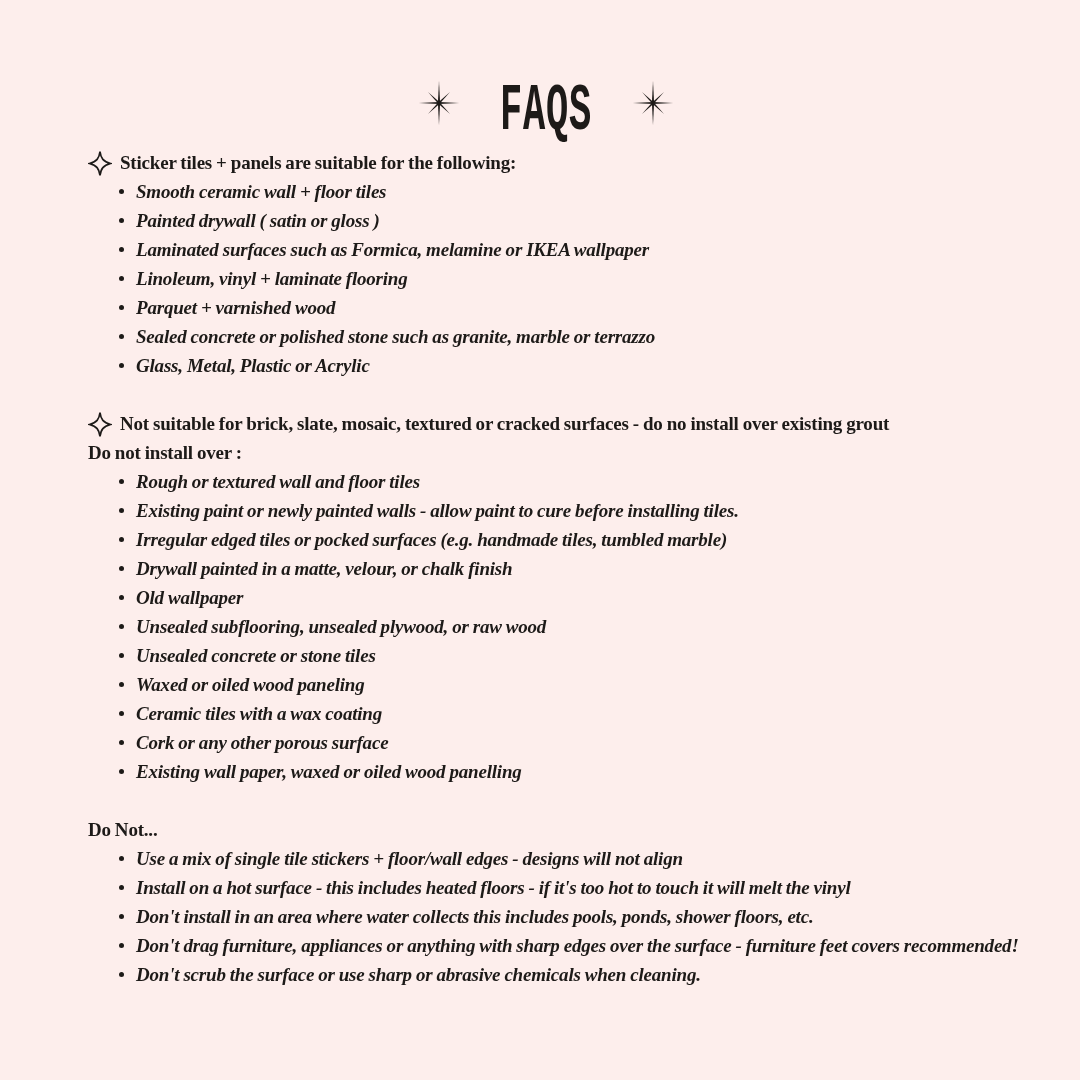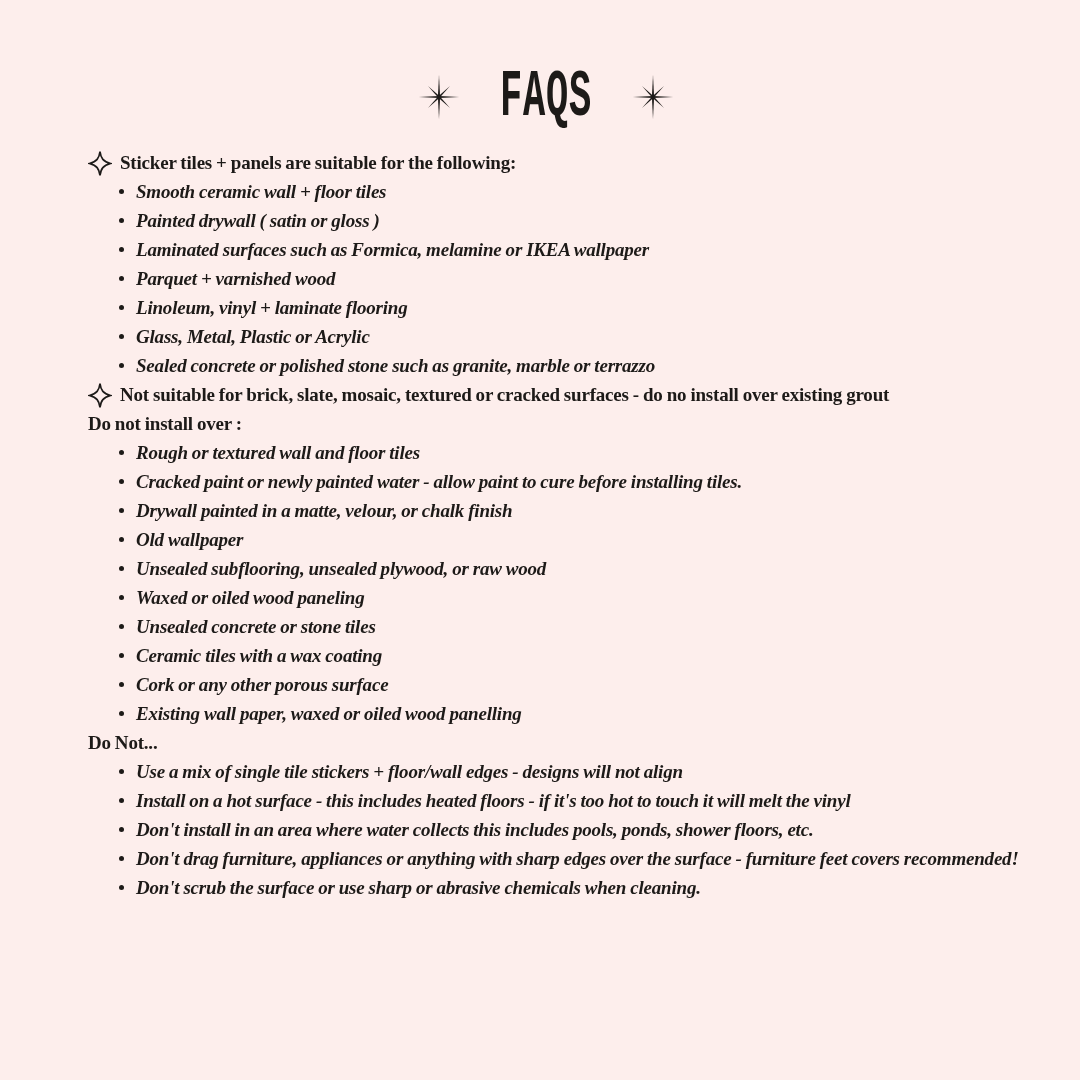--- a/index.html
+++ b/index.html
@@ -12,40 +12,40 @@
     font-size: 19px;
     letter-spacing: -0.2px;
     word-spacing: -0.5px;
     line-height: 29px;
     padding: 68px 28px 0 88px;
   }
 
   
   .title-row {
     display: flex;
-    align-items: center;
+    align-items: flex-end;
     justify-content: center;
     gap: 23px;
     height: 58px;
     margin-bottom: 22px;
     margin-left: -48px; 
   }
   .title-text {
     font-family: "Liberation Mono", monospace;
     font-weight: bold;
     font-size: 50px;
     letter-spacing: 1px;
     transform: scale(0.74, 1.32);
     white-space: nowrap;
   }
   .sparkle svg { display: block; }
 
   
   section { margin-top: 0; }
-  .section-gap { }
+  .section-gap { margin-top: 29px; }
 
   .heading-row {
     display: flex;
     align-items: flex-end;
   }
   .diamond {
     flex: 0 0 auto;
     width: 24px;
     height: 27px;
     margin-right: 8px;
@@ -106,45 +106,46 @@
       <svg width="24" height="27" viewBox="0 0 24 27" fill="none" xmlns="http://www.w3.org/2000/svg">
         <path d="M12 1.5 C12.9 8.6 15.2 11.5 22.5 13.5 C15.2 15.5 12.9 18.4 12 25.5 C11.1 18.4 8.8 15.5 1.5 13.5 C8.8 11.5 11.1 8.6 12 1.5 Z" stroke="#1d1a18" stroke-width="1.7"></path>
       </svg>
     </span>
     <span class="heading-text">Sticker tiles + panels are suitable for the following:</span>
   </div>
   <ul>
       <li>Smooth ceramic wall + floor tiles</li>
       <li>Painted drywall ( satin or gloss )</li>
       <li>Laminated surfaces such as Formica, melamine or IKEA wallpaper</li>
+      <li>Linoleum, vinyl + laminate flooring</li>
       <li>Parquet + varnished wood</li>
-      <li>Linoleum, vinyl + laminate flooring</li>
+      <li>Sealed concrete or polished stone such as granite, marble or terrazzo</li>
       <li>Glass, Metal, Plastic or Acrylic</li>
-      <li>Sealed concrete or polished stone such as granite, marble or terrazzo</li>
     </ul>
 </section>
 
 <section class="section-gap">
   <div class="heading-row">
     <span class="diamond">
       <svg width="24" height="27" viewBox="0 0 24 27" fill="none" xmlns="http://www.w3.org/2000/svg">
         <path d="M12 1.5 C12.9 8.6 15.2 11.5 22.5 13.5 C15.2 15.5 12.9 18.4 12 25.5 C11.1 18.4 8.8 15.5 1.5 13.5 C8.8 11.5 11.1 8.6 12 1.5 Z" stroke="#1d1a18" stroke-width="1.7"></path>
       </svg>
     </span>
     <span class="heading-text">Not suitable for brick, slate, mosaic, textured or cracked surfaces - do no install over existing grout</span>
   </div>
   <div class="plain-heading">Do not install over :</div>
   <ul>
       <li>Rough or textured wall and floor tiles</li>
-      <li>Cracked paint or newly painted water - allow paint to cure before installing tiles.</li>
+      <li>Existing paint or newly painted walls - allow paint to cure before installing tiles.</li>
+      <li>Irregular edged tiles or pocked surfaces (e.g. handmade tiles, tumbled marble)</li>
       <li>Drywall painted in a matte, velour, or chalk finish</li>
       <li>Old wallpaper</li>
       <li>Unsealed subflooring, unsealed plywood, or raw wood</li>
+      <li>Unsealed concrete or stone tiles</li>
       <li>Waxed or oiled wood paneling</li>
-      <li>Unsealed concrete or stone tiles</li>
       <li>Ceramic tiles with a wax coating</li>
       <li>Cork or any other porous surface</li>
       <li>Existing wall paper, waxed or oiled wood panelling</li>
     </ul>
 </section>
 
 <section class="section-gap">
   <div class="plain-heading">Do Not...</div>
   <ul>
       <li>Use a mix of single tile stickers + floor/wall edges - designs will not align</li>

